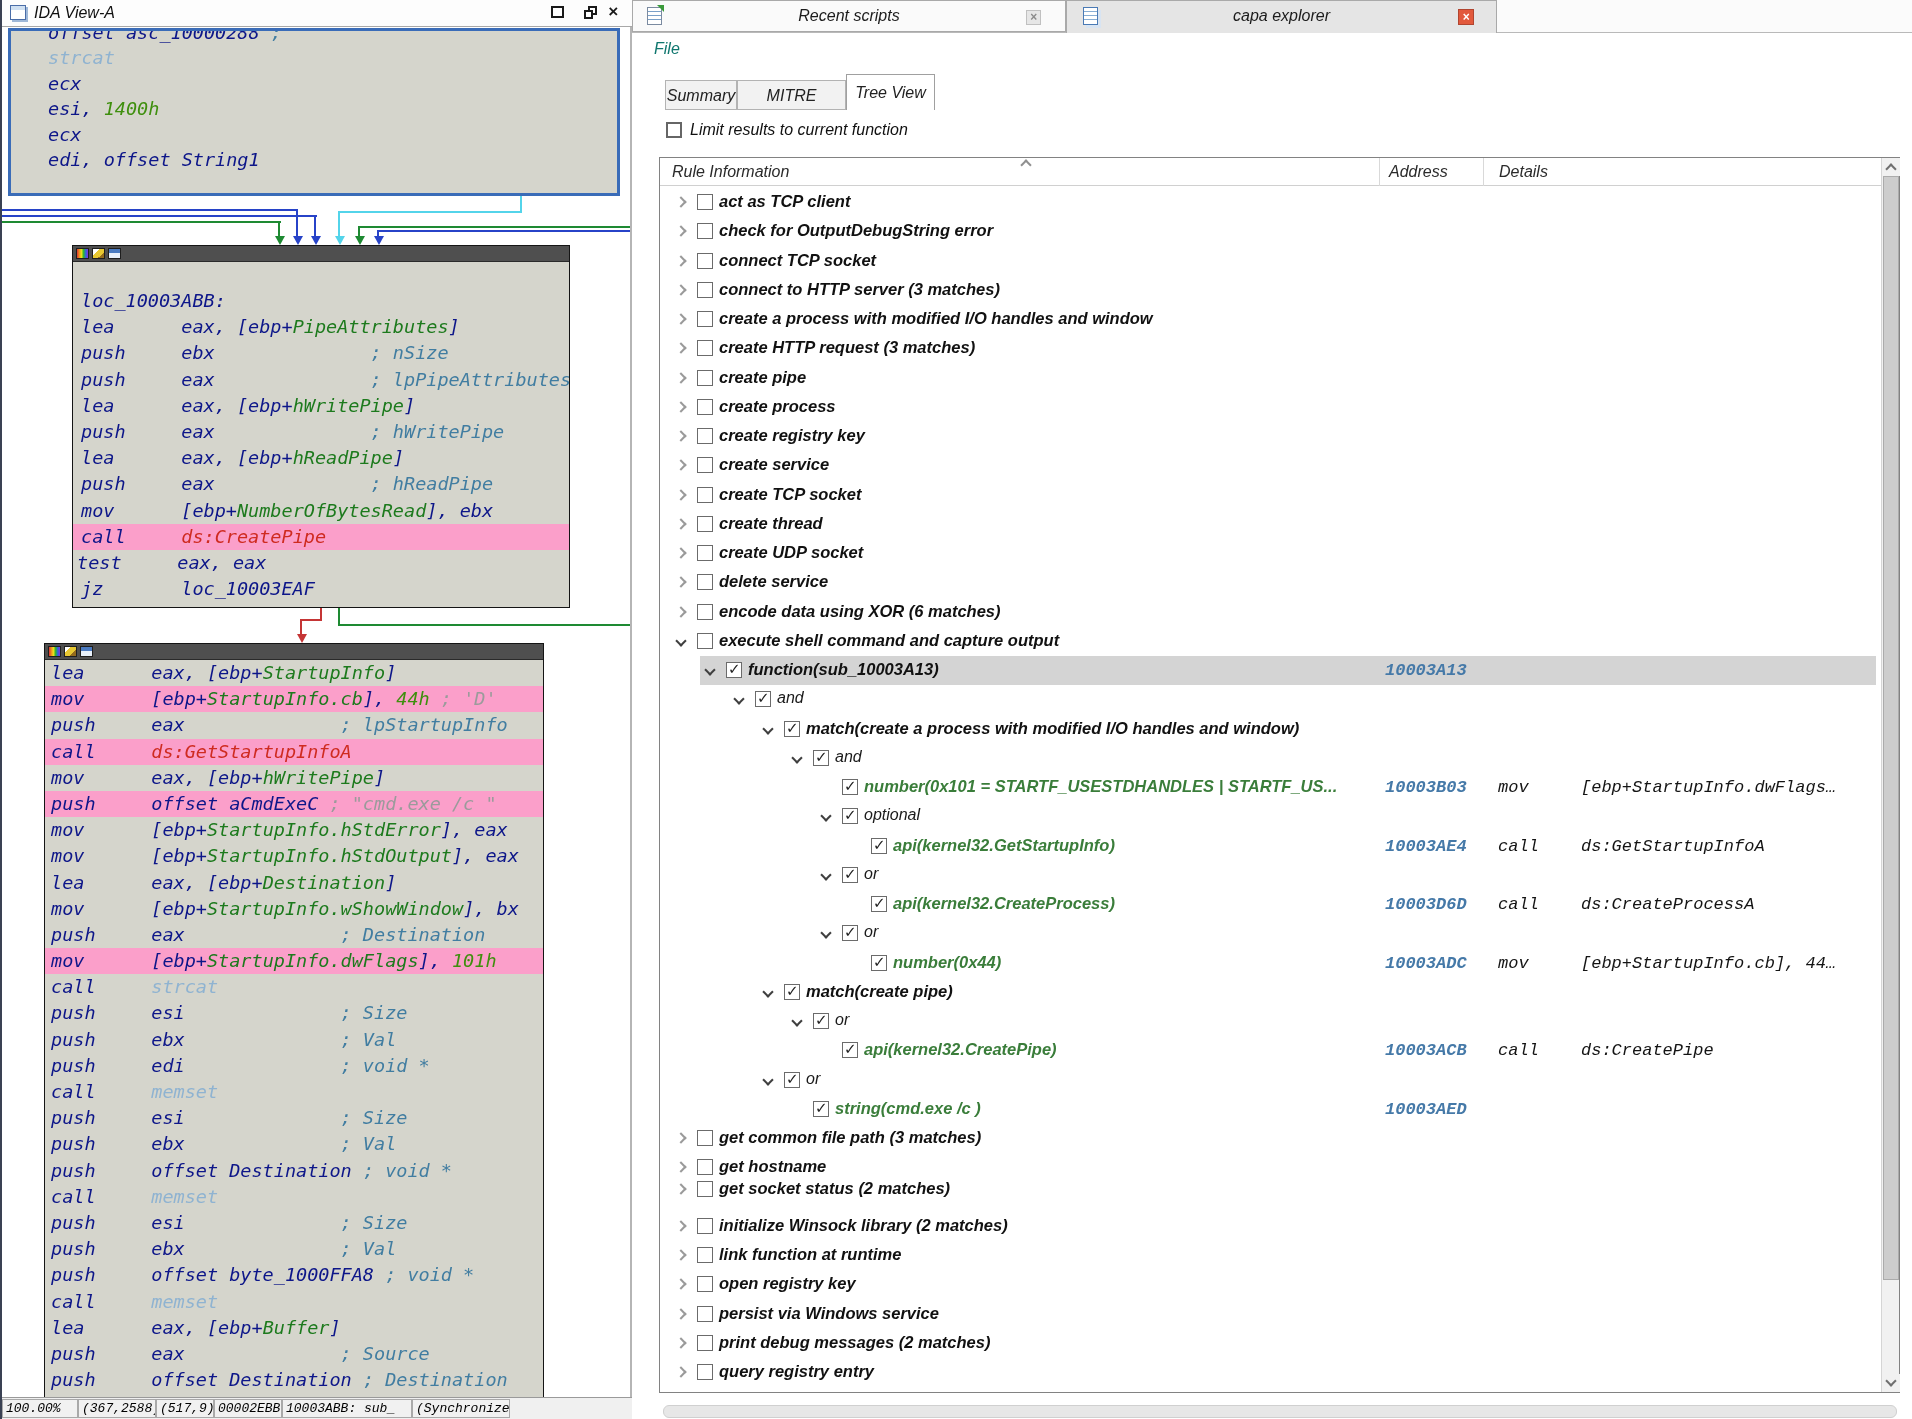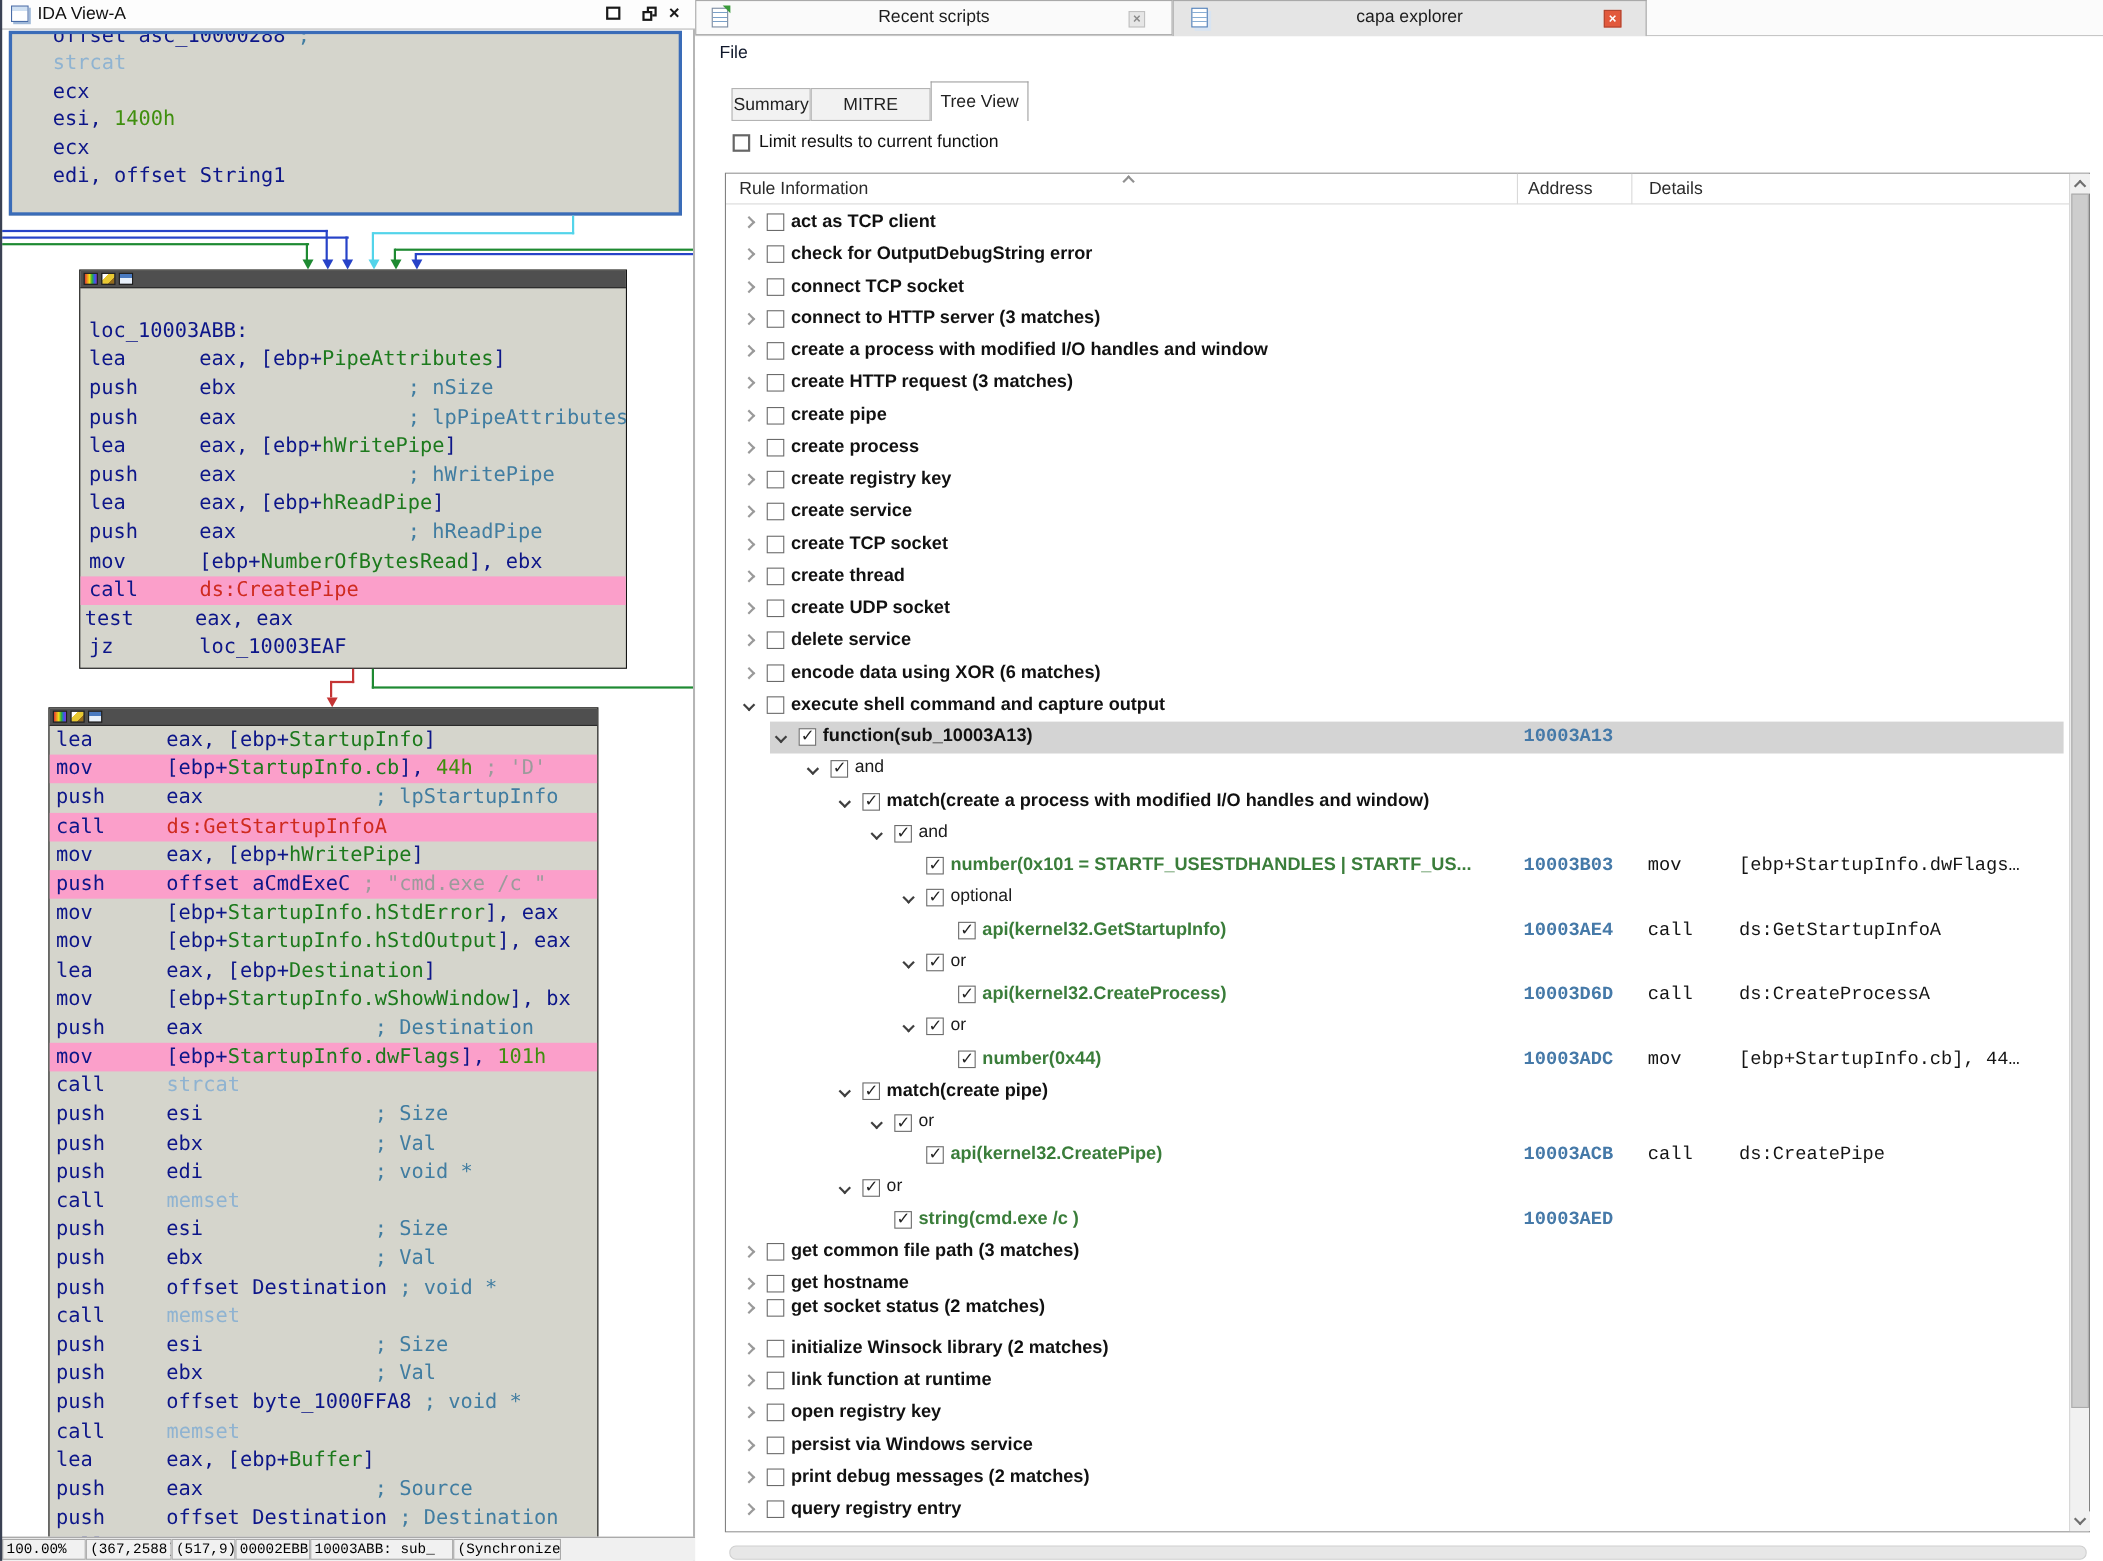--- a/index.html
+++ b/index.html
@@ -1,18 +1,18 @@
 <!DOCTYPE html>
 <html><head>
 <meta charset="utf-8">
 <style>
   * { margin:0; padding:0; box-sizing:border-box; }
   html,body { width:1912px; height:1419px; overflow:hidden; background:#fff;
               font-family:"Liberation Sans", sans-serif; }
-  #root { position:relative; width:1820px; height:1419px; background:#fff; }
+  #root { position:relative; width:1820px; height:1419px; background:#fff;font-style:italic; }
 
   
   #ida { position:absolute; left:0; top:0; width:632px; height:1419px; background:#fff; border-right:2px solid #b5b5b5; }
   #app-border { position:absolute; left:0; top:0; width:2px; height:1419px; background:#3a4153; z-index:30; }
   #ida-titlebar { position:absolute; left:0; top:0; width:632px; height:27px; background:#fdfdfd; border-bottom:1px solid #a8a8a8; }
   #ida-title { position:absolute; left:34px; top:4px; font-size:16px; color:#101010; }
   .doc-icon { position:absolute; left:10px; top:5px; width:16px; height:15px; background:linear-gradient(#cfe0f2 0 4px,#ffffff 4px); border:1px solid #4a6da8; box-shadow:2px 2px 0 #9fb8d8; }
   .winbtn { position:absolute; top:6px; color:#1a1a1a; cursor:default; }
   #btn-max { left:551px; width:13px; height:12px; border:2px solid #1a1a1a; background:#fff; }
   #btn-restore { left:584px; width:14px; height:13px; }
@@ -54,21 +54,21 @@
   .tclose { position:absolute; top:9px; width:15px; height:15px; background:#e6e6e6; border:1px solid #c0c0c0; color:#8a8a8a; font-size:12px; line-height:13px; text-align:center; font-weight:bold; }
   .tclose.red { background:#e2593c; border-color:#b14530; color:#fff; width:16px; height:16px; top:8px; line-height:14px; }
   .scr-icon { position:absolute; width:15px; height:18px; top:6px; background:#fff; border:1px solid #7a8aa0;
               background-image:linear-gradient(#fff 3px,#7aa0c8 3px,#7aa0c8 4px,#fff 4px,#fff 7px,#7aa0c8 7px,#7aa0c8 8px,#fff 8px,#fff 11px,#7aa0c8 11px,#7aa0c8 12px,#fff 12px); }
   .scr-icon .corner { position:absolute; right:-3px; top:-3px; width:0; height:0; border-left:7px solid transparent; border-top:7px solid #3a9a3a; }
   .pg2-icon { position:absolute; width:15px; height:18px; top:6px; border:1px solid #4a7ab5; background:#fff;
               background-image:linear-gradient(#fff 3px,#88aed4 3px,#88aed4 4px,#fff 4px,#fff 7px,#88aed4 7px,#88aed4 8px,#fff 8px,#fff 11px,#88aed4 11px,#88aed4 12px,#fff 12px);
               box-shadow:3px 3px 0 #d8e4f2; }
 
   #menubar { position:absolute; left:0; top:33px; width:1280px; height:29px; background:#fff; }
-  #menu-file { position:absolute; left:16px; top:5px; font-size:16px; color:#0f172a; padding:2px 6px; }
+  #menu-file { position:absolute; left:16px; top:5px; font-size:16px; color:#0f766e; padding:2px 6px; }
 
   .vtab { position:absolute; background:#f2f2f2; border:1px solid #b3b3b3; text-align:center; font-size:16px; color:#222; }
   .vtab.active { background:#fff; border-color:#a0a0a0; border-bottom:none; z-index:2; }
 
   #filter-box { position:absolute; left:34px; top:122px; width:16px; height:16px; background:#fff; border:2px solid #666; }
   #filter-label { position:absolute; left:58px; top:121px; font-size:16px; color:#111; }
 
   #tree { position:absolute; left:27px; top:157px; width:1241px; height:1236px; border:1px solid #828282; background:#fff; }
   #tree-header { position:absolute; left:28px; top:158px; width:1221px; height:28px; background:#fff; border-bottom:1px solid #d0d0d0; }
   .hdr-label { position:absolute; top:5px; font-size:16px; color:#2b2b2b; }

